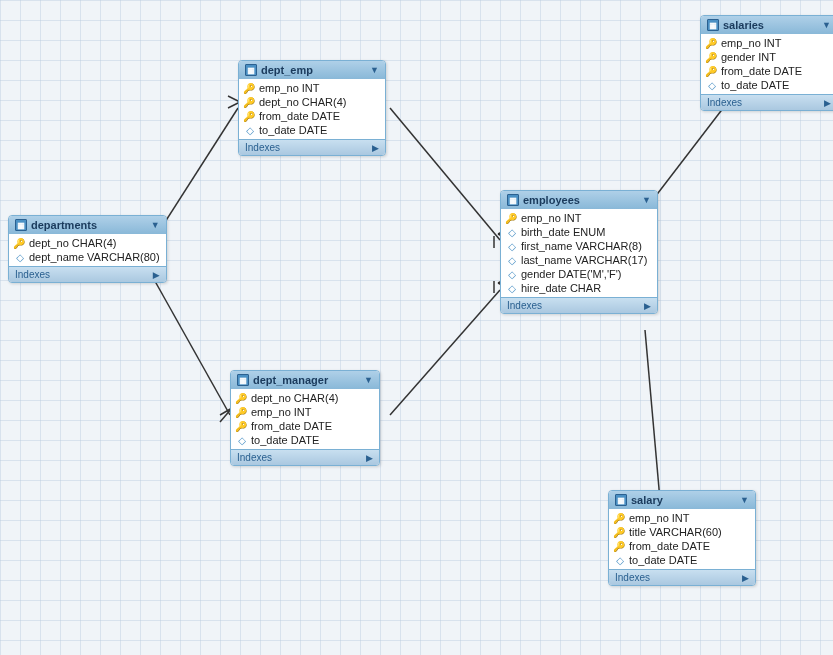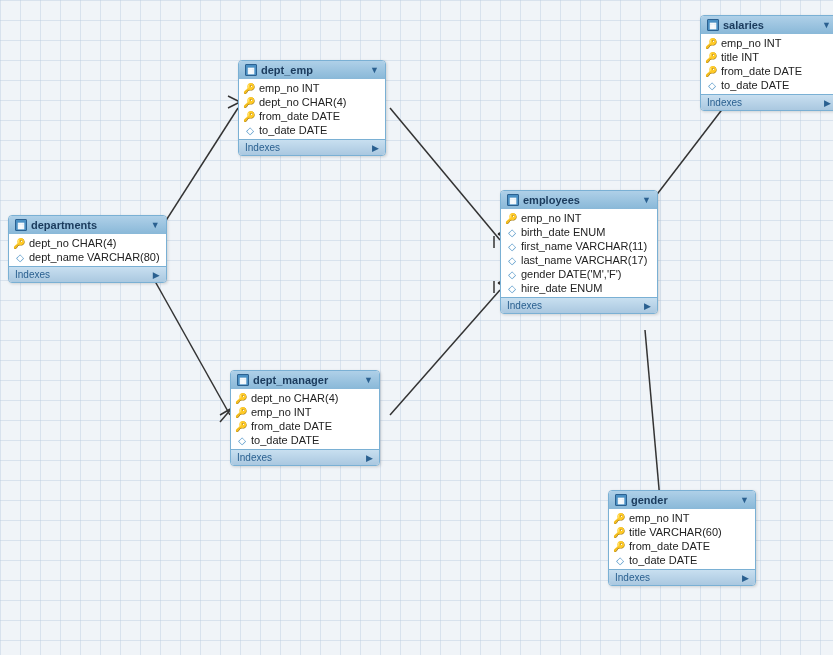--- a/index.html
+++ b/index.html
@@ -171,21 +171,21 @@
     <span>salaries</span>
     <span class="dropdown-arrow">▼</span>
   </div>
   <div class="table-body">
     <div class="table-row">
       <span class="key-icon key-yellow">🔑</span>
       <span>emp_no INT</span>
     </div>
     <div class="table-row">
       <span class="key-icon key-yellow">🔑</span>
-      <span>title INT</span>
+      <span>gender INT</span>
     </div>
     <div class="table-row">
       <span class="key-icon key-yellow">🔑</span>
       <span>from_date DATE</span>
     </div>
     <div class="table-row">
       <span class="key-icon key-blue">◇</span>
       <span>to_date DATE</span>
     </div>
   </div>
@@ -257,33 +257,33 @@
     <div class="table-row">
       <span class="key-icon key-yellow">🔑</span>
       <span>emp_no INT</span>
     </div>
     <div class="table-row">
       <span class="key-icon key-blue">◇</span>
       <span>birth_date ENUM</span>
     </div>
     <div class="table-row">
       <span class="key-icon key-blue">◇</span>
-      <span>first_name VARCHAR(11)</span>
+      <span>first_name VARCHAR(8)</span>
     </div>
     <div class="table-row">
       <span class="key-icon key-blue">◇</span>
       <span>last_name VARCHAR(17)</span>
     </div>
     <div class="table-row">
       <span class="key-icon key-blue">◇</span>
       <span>gender DATE('M','F')</span>
     </div>
     <div class="table-row">
       <span class="key-icon key-blue">◇</span>
-      <span>hire_date ENUM</span>
+      <span>hire_date CHAR</span>
     </div>
   </div>
   <div class="table-indexes">
     <span>Indexes</span>
     <span class="indexes-arrow">▶</span>
   </div>
 </div>
 
 <div class="table-box" style="left:230px; top:370px; min-width:150px;">
   <div class="table-header">
@@ -311,21 +311,21 @@
   </div>
   <div class="table-indexes">
     <span>Indexes</span>
     <span class="indexes-arrow">▶</span>
   </div>
 </div>
 
 <div class="table-box" style="left:608px; top:490px; min-width:148px;">
   <div class="table-header">
     <span class="db-icon">▦</span>
-    <span>gender</span>
+    <span>salary</span>
     <span class="dropdown-arrow">▼</span>
   </div>
   <div class="table-body">
     <div class="table-row">
       <span class="key-icon key-yellow">🔑</span>
       <span>emp_no INT</span>
     </div>
     <div class="table-row">
       <span class="key-icon key-yellow">🔑</span>
       <span>title VARCHAR(60)</span>

